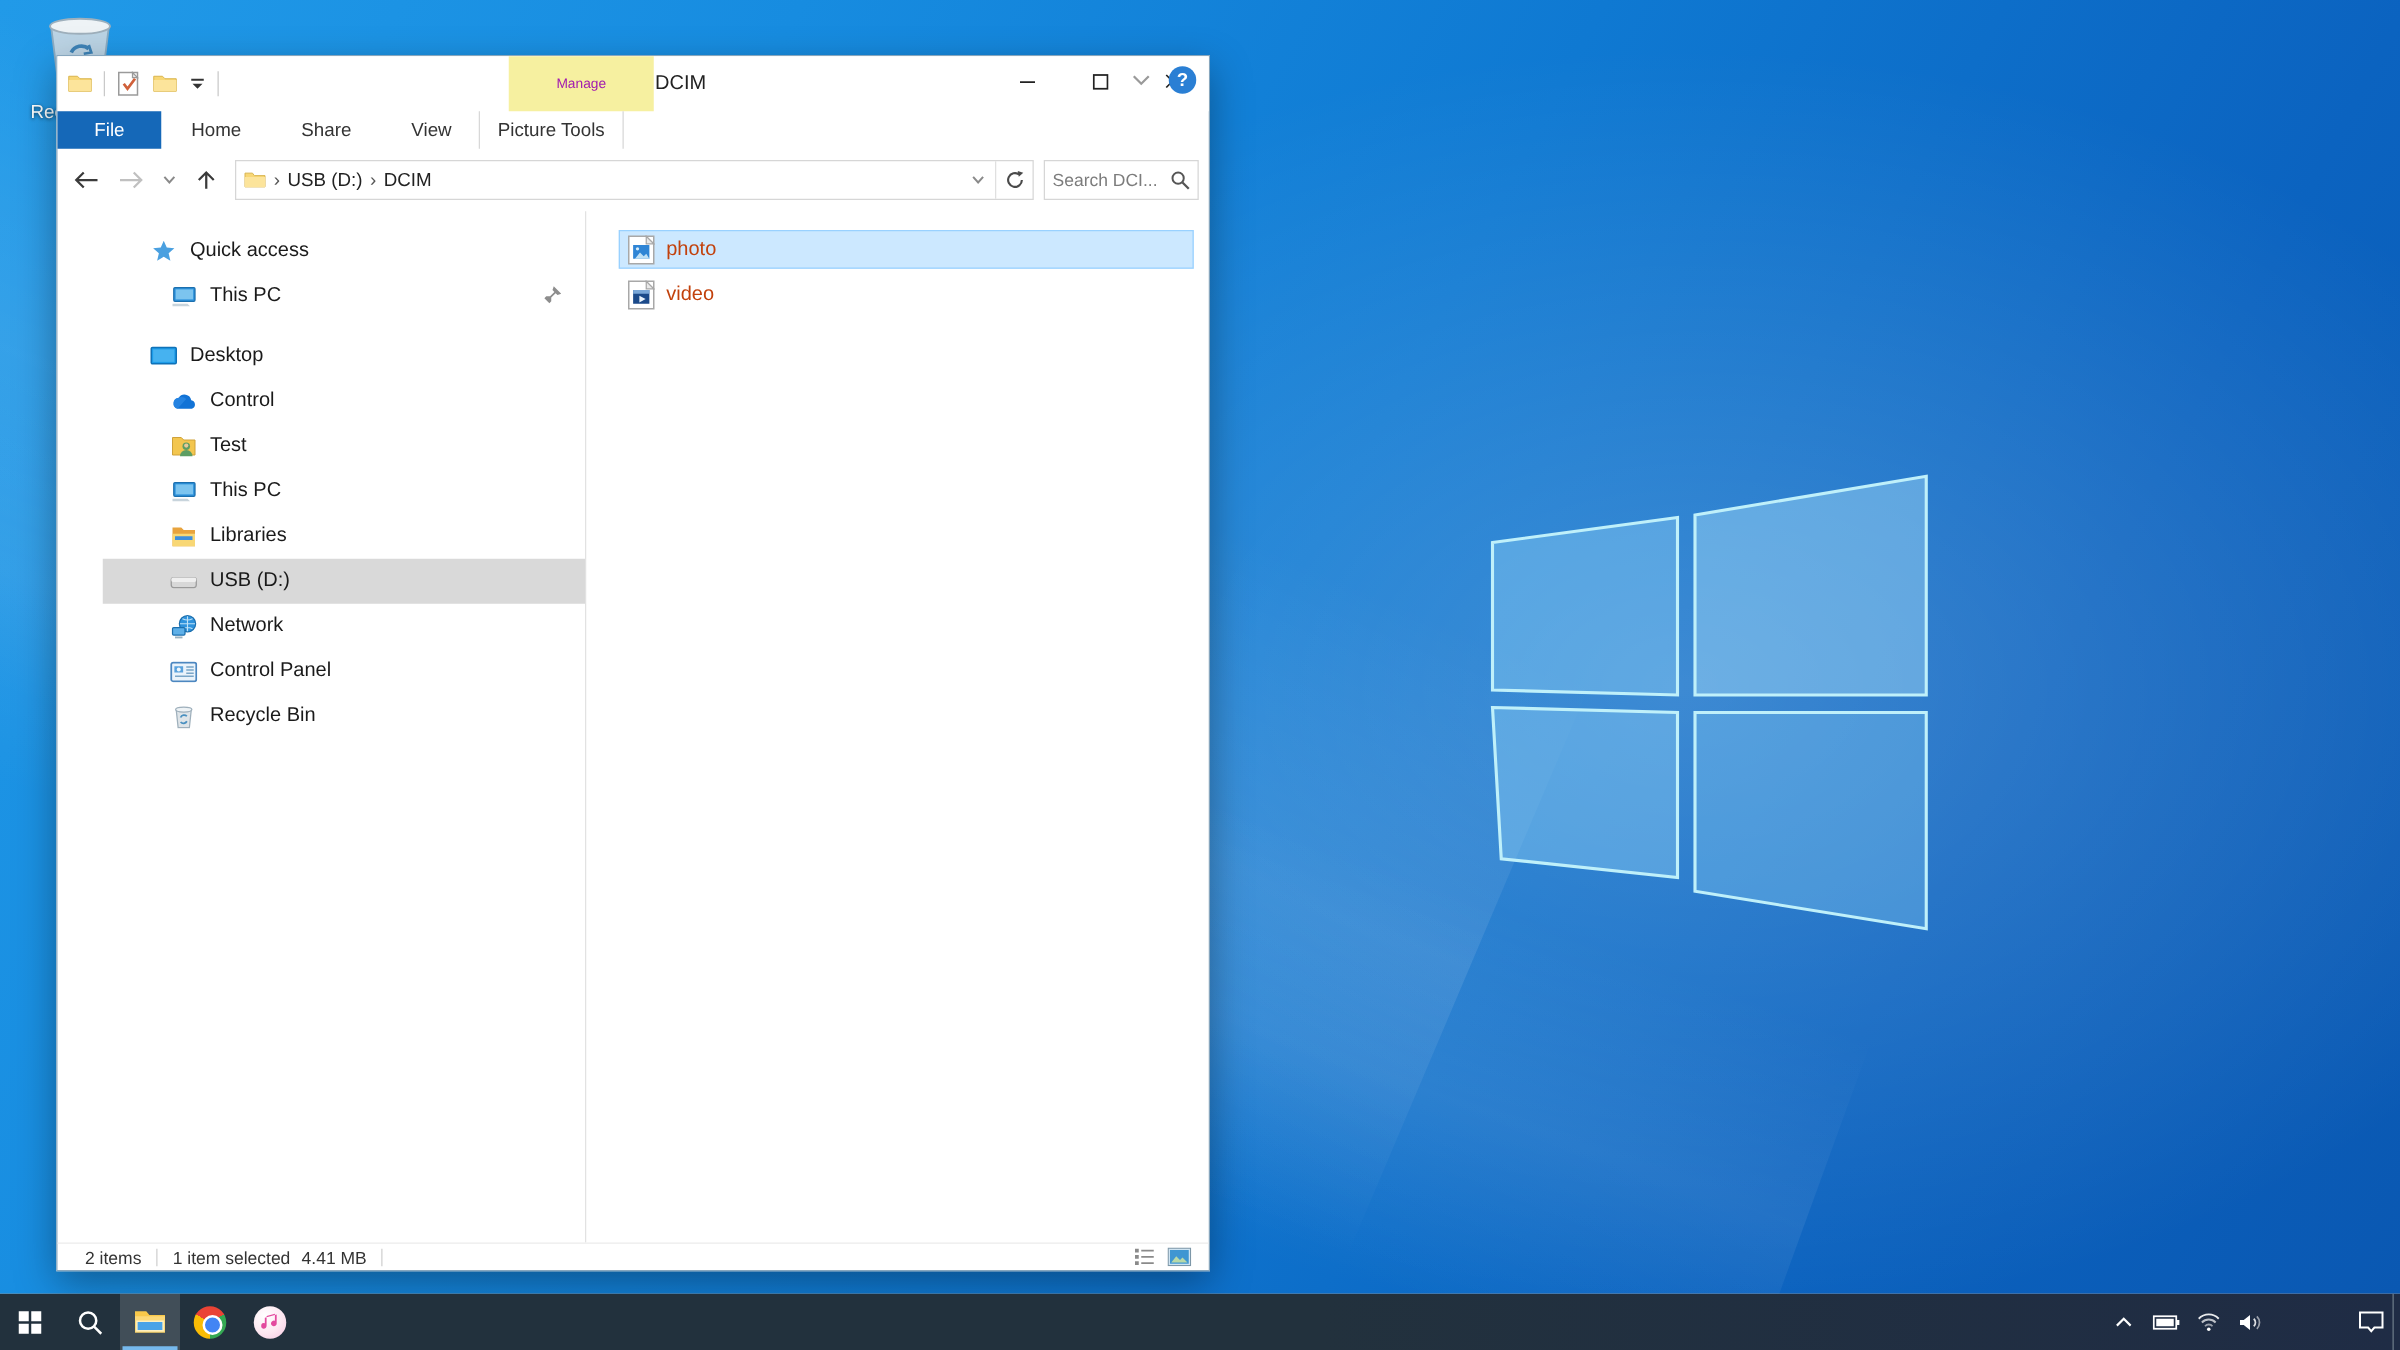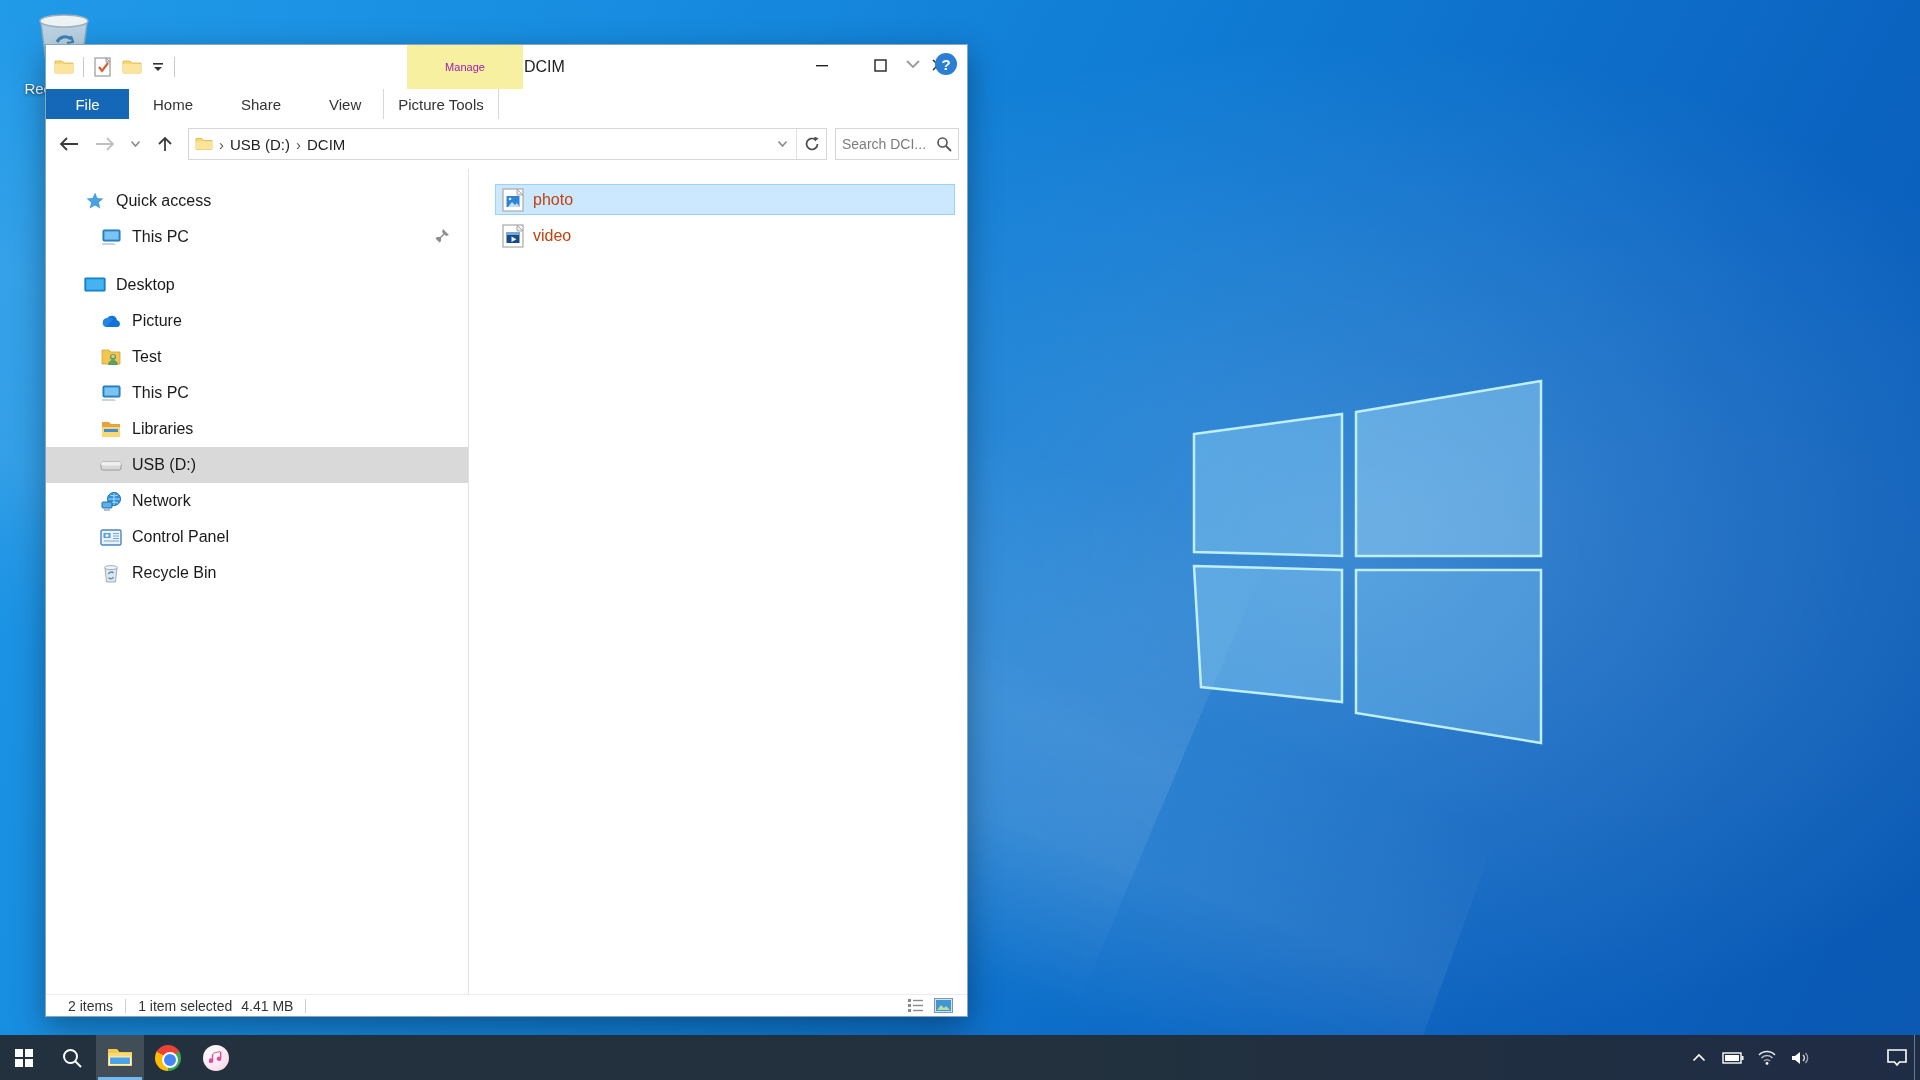--- a/index.html
+++ b/index.html
@@ -56,21 +56,21 @@
   .addr-main { flex:1; display:flex; align-items:center; gap:6px; padding:0 6px; font-size:15px; color:#222; }
   .addr-chev { color:#555; font-size:15px; }
   .addr-drop { width:28px; height:100%; display:flex; align-items:center; justify-content:center; }
   .refresh-seg { width:30px; height:100%; border-left:1px solid #e0e0e0; display:flex; align-items:center; justify-content:center; }
   .search-box { width:124px; height:32px; margin-left:8px; border:1px solid #d6d6d6; background:#fff;
                 display:flex; align-items:center; padding:0 6px; }
   .search-box input { border:none; outline:none; flex:1; width:80px; font-size:14px; color:#333; font-family:inherit; }
   .search-box input::placeholder { color:#7c7c7c; }
 
   
-  .main { position:absolute; top:124px; bottom:22px; left:0; right:0; display:flex; }
+  .main { position:absolute; top:124px; bottom:22px; left:0; right:0; display:flex;padding-left:36px; }
   .sidebar { width:424px; border-right:1px solid #e2e2e2; padding-top:14px; overflow:hidden; }
   .side-row { position:relative; height:36px; display:flex; align-items:center; font-size:16px; color:#1a1a1a; }
   .side-row .ic { width:22px; height:22px; margin-right:10px; flex:0 0 22px; display:flex; align-items:center; justify-content:center; }
   .ind0 { padding-left:38px; }
   .ind1 { padding-left:54px; }
   .side-row.sel { background:#d9d9d9; }
   .side-gap { height:12px; }
   .pin { position:absolute; right:18px; top:9px; }
 
   .filepane { flex:1; padding:15px 12px 0 26px; }
@@ -290,21 +290,21 @@
           <span>Desktop</span>
         </div>
 
         <div class="side-row ind1">
           <span class="ic">
             <svg width="22" height="15" viewBox="0 0 22 15">
               <path d="M6 13 a4.5 4.5 0 0 1 1 -8.8 a5.5 5.5 0 0 1 10 2 a3.5 3.5 0 0 1 0.5 6.8 z" fill="#1273d6"></path>
               <path d="M6 13 a4.5 4.5 0 0 1 1 -8.8 a5.5 5.5 0 0 1 6 1" fill="#2e8ae6" opacity="0.7"></path>
             </svg>
           </span>
-          <span>Picture</span>
+          <span>Control</span>
         </div>
 
         <div class="side-row ind1">
           <span class="ic">
             <svg width="20" height="18" viewBox="0 0 20 18">
               <path d="M1 2 h7 l2 2 h9 v12 h-18 z" fill="#f3c64f" stroke="#cfa23a" stroke-width="0.8"></path>
               <circle cx="12" cy="9" r="3" fill="#5d9e63"></circle>
               <path d="M7 17 a5 5 0 0 1 10 0 z" fill="#5d9e63"></path>
               <circle cx="12" cy="8.4" r="1.7" fill="#e8c89a"></circle>
             </svg>

